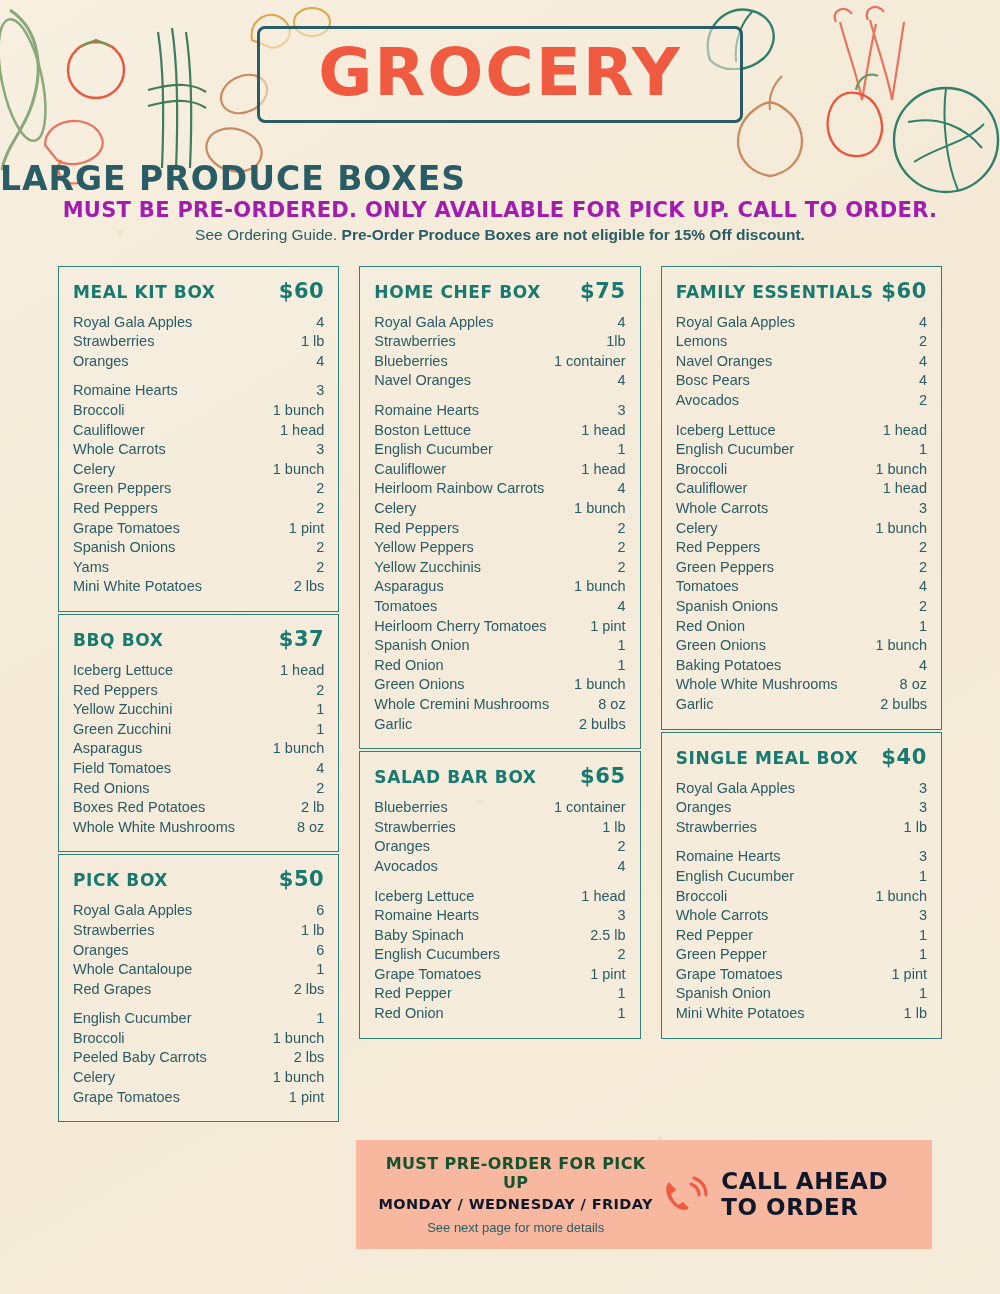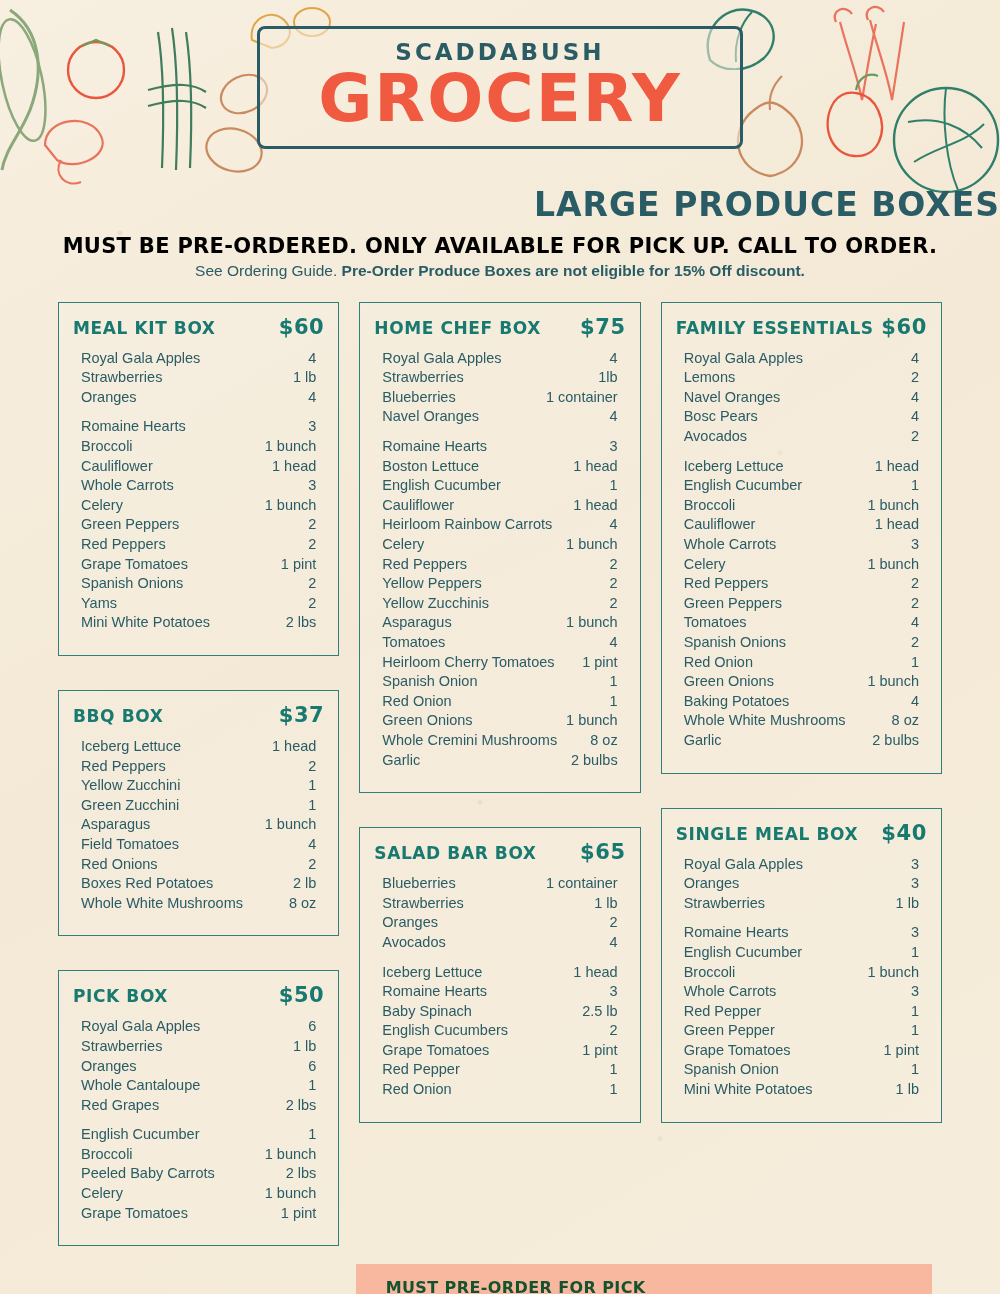--- a/index.html
+++ b/index.html
@@ -51,72 +51,71 @@
     font-weight:bold;
     font-size:66px;
     line-height:.98;
     letter-spacing:2px;
     color:#f05a40;
     margin-top:2px;
     text-align:center;
   }
 
   h1.title{
-    text-align:right;
+    text-align:left;
     font-family:"DejaVu Sans", sans-serif;
     font-weight:bold;
     font-size:33px;
     letter-spacing:1px;
     color:#2a5c66;
     margin:36px 0 0;
   }
   .subtitle{
     text-align:center;
     font-family:"DejaVu Sans", sans-serif;
     font-weight:bold;
     font-size:21px;
     letter-spacing:.3px;
-    color:#000000;
-    margin-top:10px;
+    color:#a21caf;
   }
   .note{
     text-align:center;
     font-size:15.5px;
     color:#2a5c66;
     margin-top:4px;
   }
   .note b{ font-weight:bold; }
 
   
   .columns{
     display:flex;
     gap:20px;
     padding:22px 58px 0;
     align-items:flex-start;
   }
-  .col{ width:330px; display:flex; flex-direction:column; gap:34px;}
+  .col{ width:330px; display:flex; flex-direction:column; gap:2px;}
 
   .box{
     border:1.5px solid #2f7f7a;
     padding:12px 14px 14px;
     background:rgba(247,240,226,.35);
   }
   .box-head{
     display:flex;
     justify-content:space-between;
     align-items:baseline;
     font-family:"DejaVu Sans", sans-serif;
     font-weight:bold;
     font-size:17px;
     letter-spacing:.6px;
     color:#17796f;
     margin-bottom:10px;
   }
   .box-price{ color:#17796f; font-size:21px;}
-  ul.items{ list-style:none; margin:8px; padding:0; }
+  ul.items{ list-style:none; margin:0; padding:0; }
   ul.items li{
     display:flex;
     justify-content:space-between;
     font-size:14.5px;
     line-height:19.6px;
     color:#2a5c66;
   }
   ul.items li .qty{ color:#2a5c66; white-space:nowrap; padding-left:8px;}
   ul.items li.gap{ height:10px; }
 
@@ -208,21 +207,20 @@
     <circle cx="66" cy="70" r="52" fill="none" stroke="#2f7f6a" stroke-width="2.4"></circle>
     <path d="M28 52 C58 46 84 56 102 78" fill="none" stroke="#2f7f6a" stroke-width="2"></path>
     <path d="M34 92 C58 76 84 74 104 54" fill="none" stroke="#2f7f6a" stroke-width="2"></path>
     <path d="M66 18 C62 50 66 92 78 120" fill="none" stroke="#2f7f6a" stroke-width="2"></path>
   </svg>
 </div>
 
 <div class="content">
   <header>
     <div class="logo-box">
-      <div class="logo-top">SCADDABUSH</div>
       <div class="logo-main">GROCERY</div>
     </div>
     <h1 class="title">LARGE PRODUCE BOXES</h1>
     <div class="subtitle">MUST BE PRE-ORDERED. ONLY AVAILABLE FOR PICK UP. CALL TO ORDER.</div>
     <div class="note">
       <span>See Ordering Guide. </span><b>Pre-Order Produce Boxes are not eligible for 15% Off discount.</b>
     </div>
   </header>
 
   <div class="columns">

